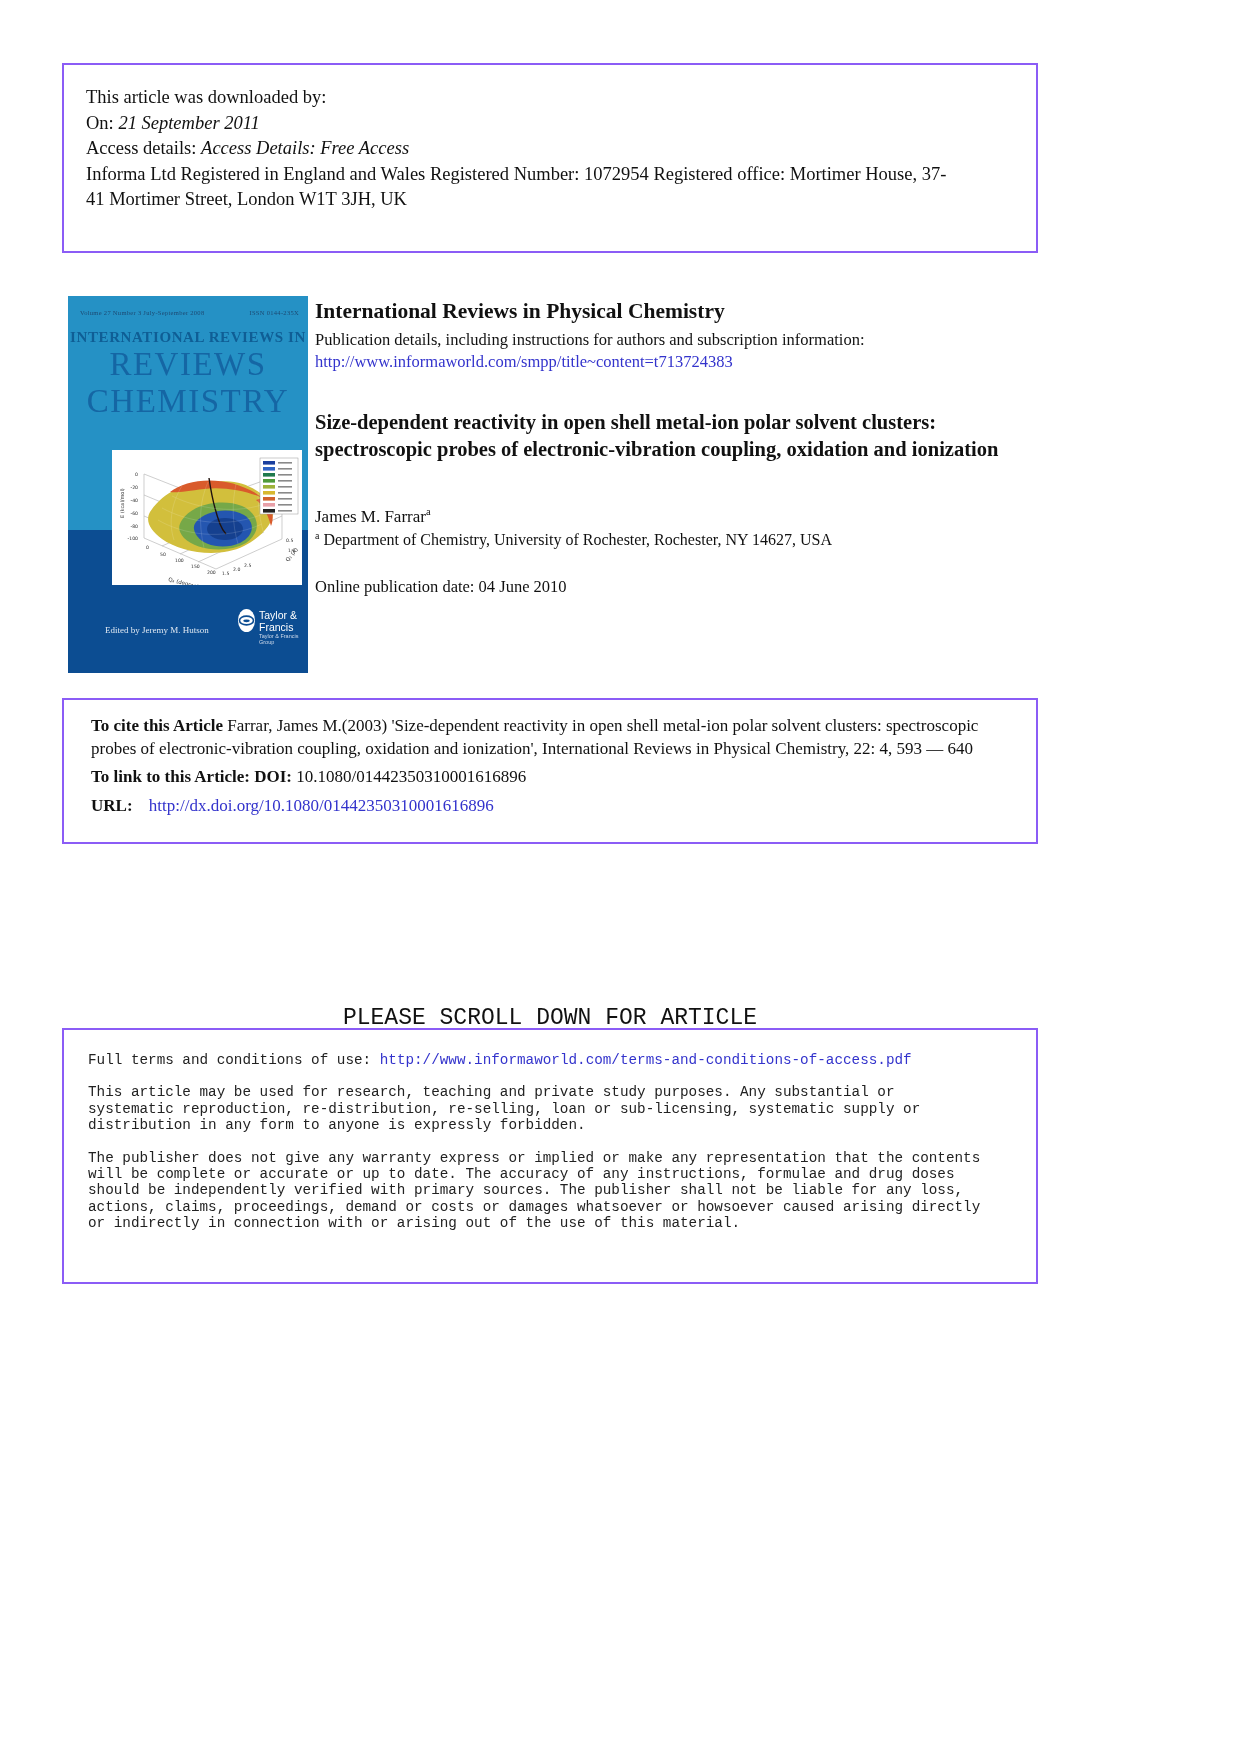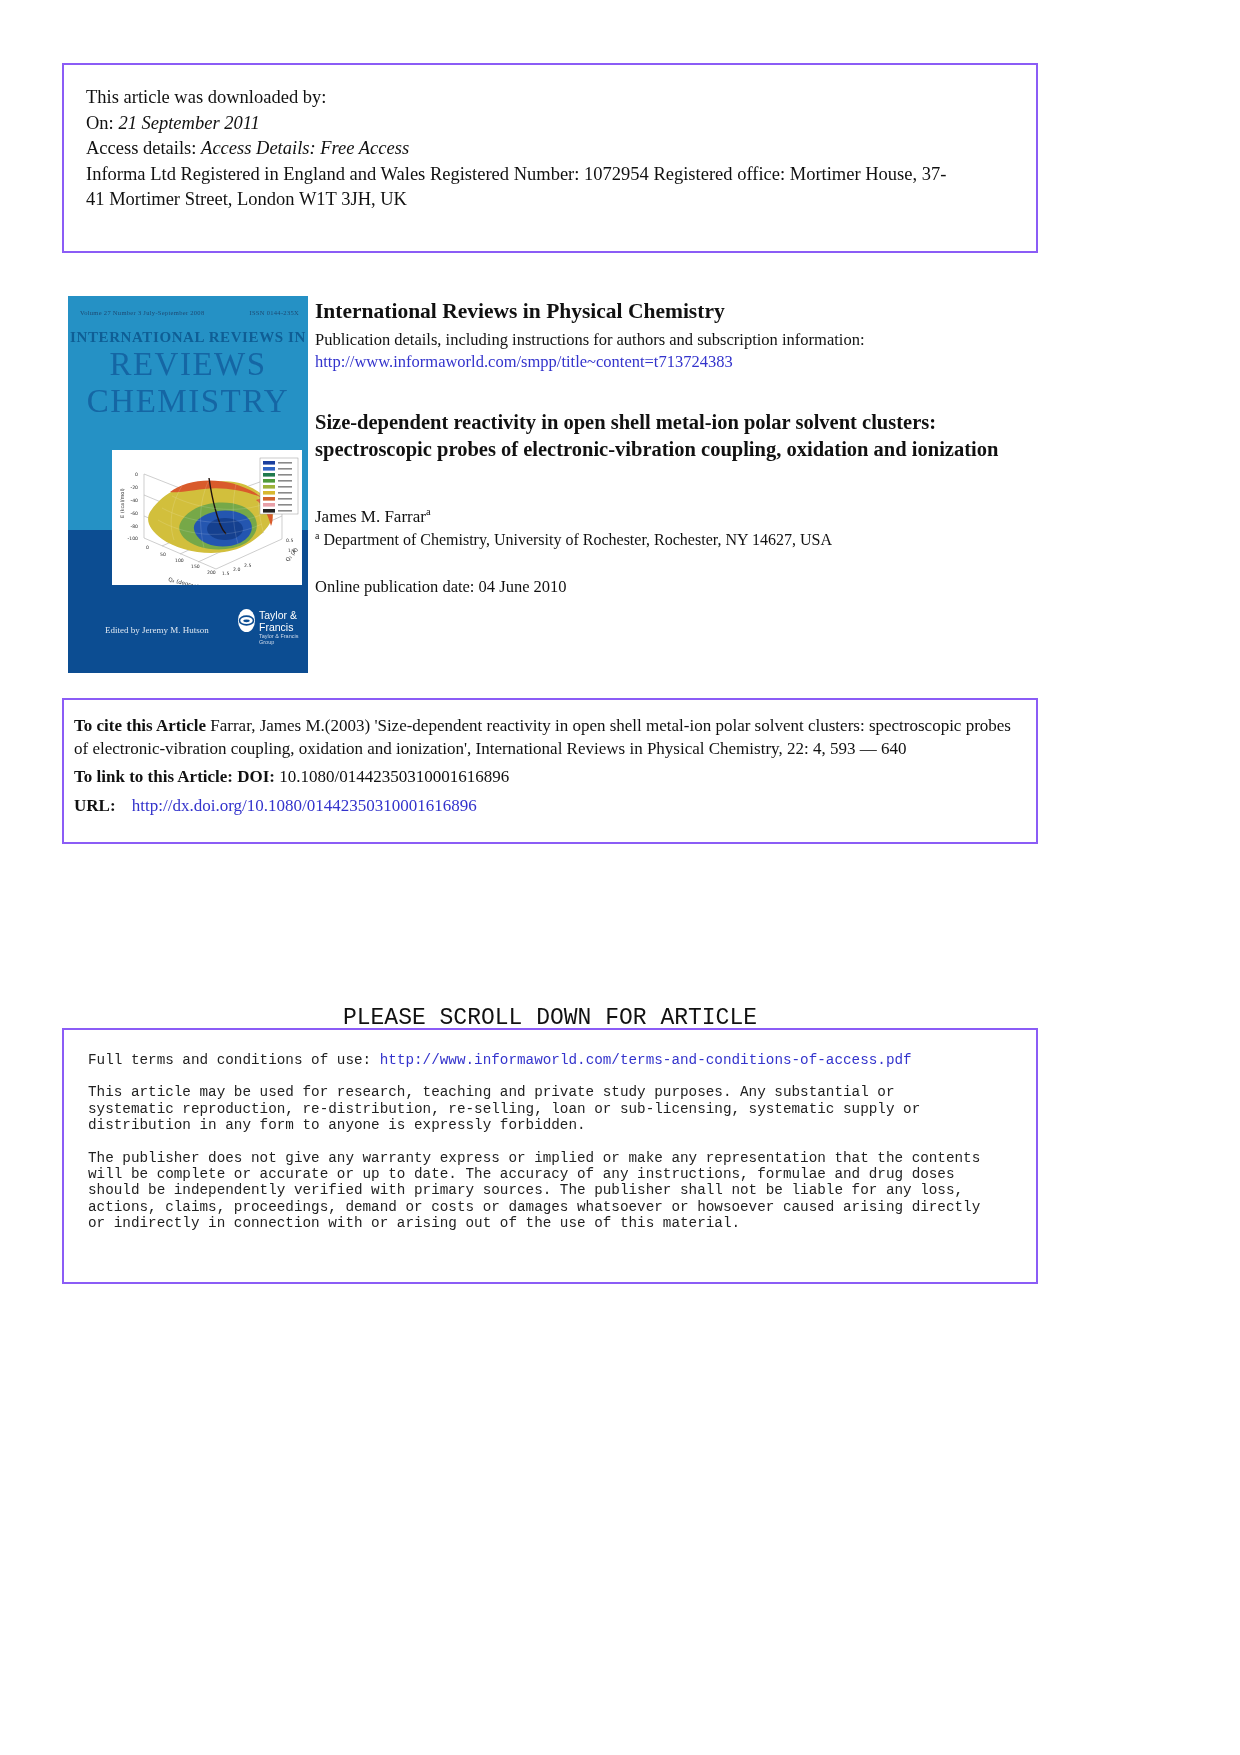--- a/index.html
+++ b/index.html
@@ -34,21 +34,21 @@
   .abs{position:absolute;}
   #journal-title{left:315px;top:299px;font-size:21.5px;font-weight:bold;}
   #journal-pubdetails{left:315px;top:330px;font-size:16.5px;}
   #journal-puburl{left:315px;top:352px;font-size:16.5px;}
   #article-title{left:315px;top:409px;width:722px;font-size:20.5px;font-weight:bold;line-height:27px;}
   #article-author{left:315px;top:506px;font-size:17px;}
   #article-affil{left:315px;top:530px;font-size:16px;}
   #online-date{left:315px;top:577px;font-size:16.5px;}
   sup{font-size:62%;}
   
-  #cite-box{left:62px;top:698px;width:976px;height:146px;padding:15px 10px;
+  #cite-box{left:62px;top:698px;width:976px;height:146px;padding:15px 27px;
             font-size:17px;line-height:22.5px;}
   #cite-box .row{margin:0 0 6px 0;}
   .ml{margin-left:12px;}
   
   #scroll-notice{left:62px;top:993px;width:976px;text-align:center;
                  font-family:Liberation Mono, monospace;font-size:23px;color:#111;margin-top:12px;}
   
   #terms-box{left:62px;top:1028px;width:976px;height:256px;padding:22px 24px;
              font-family:"Liberation Mono",monospace;font-size:14.3px;line-height:16.4px;color:#222;}
   .mono-para{white-space:pre-line;margin:16px 0 0 0;}

